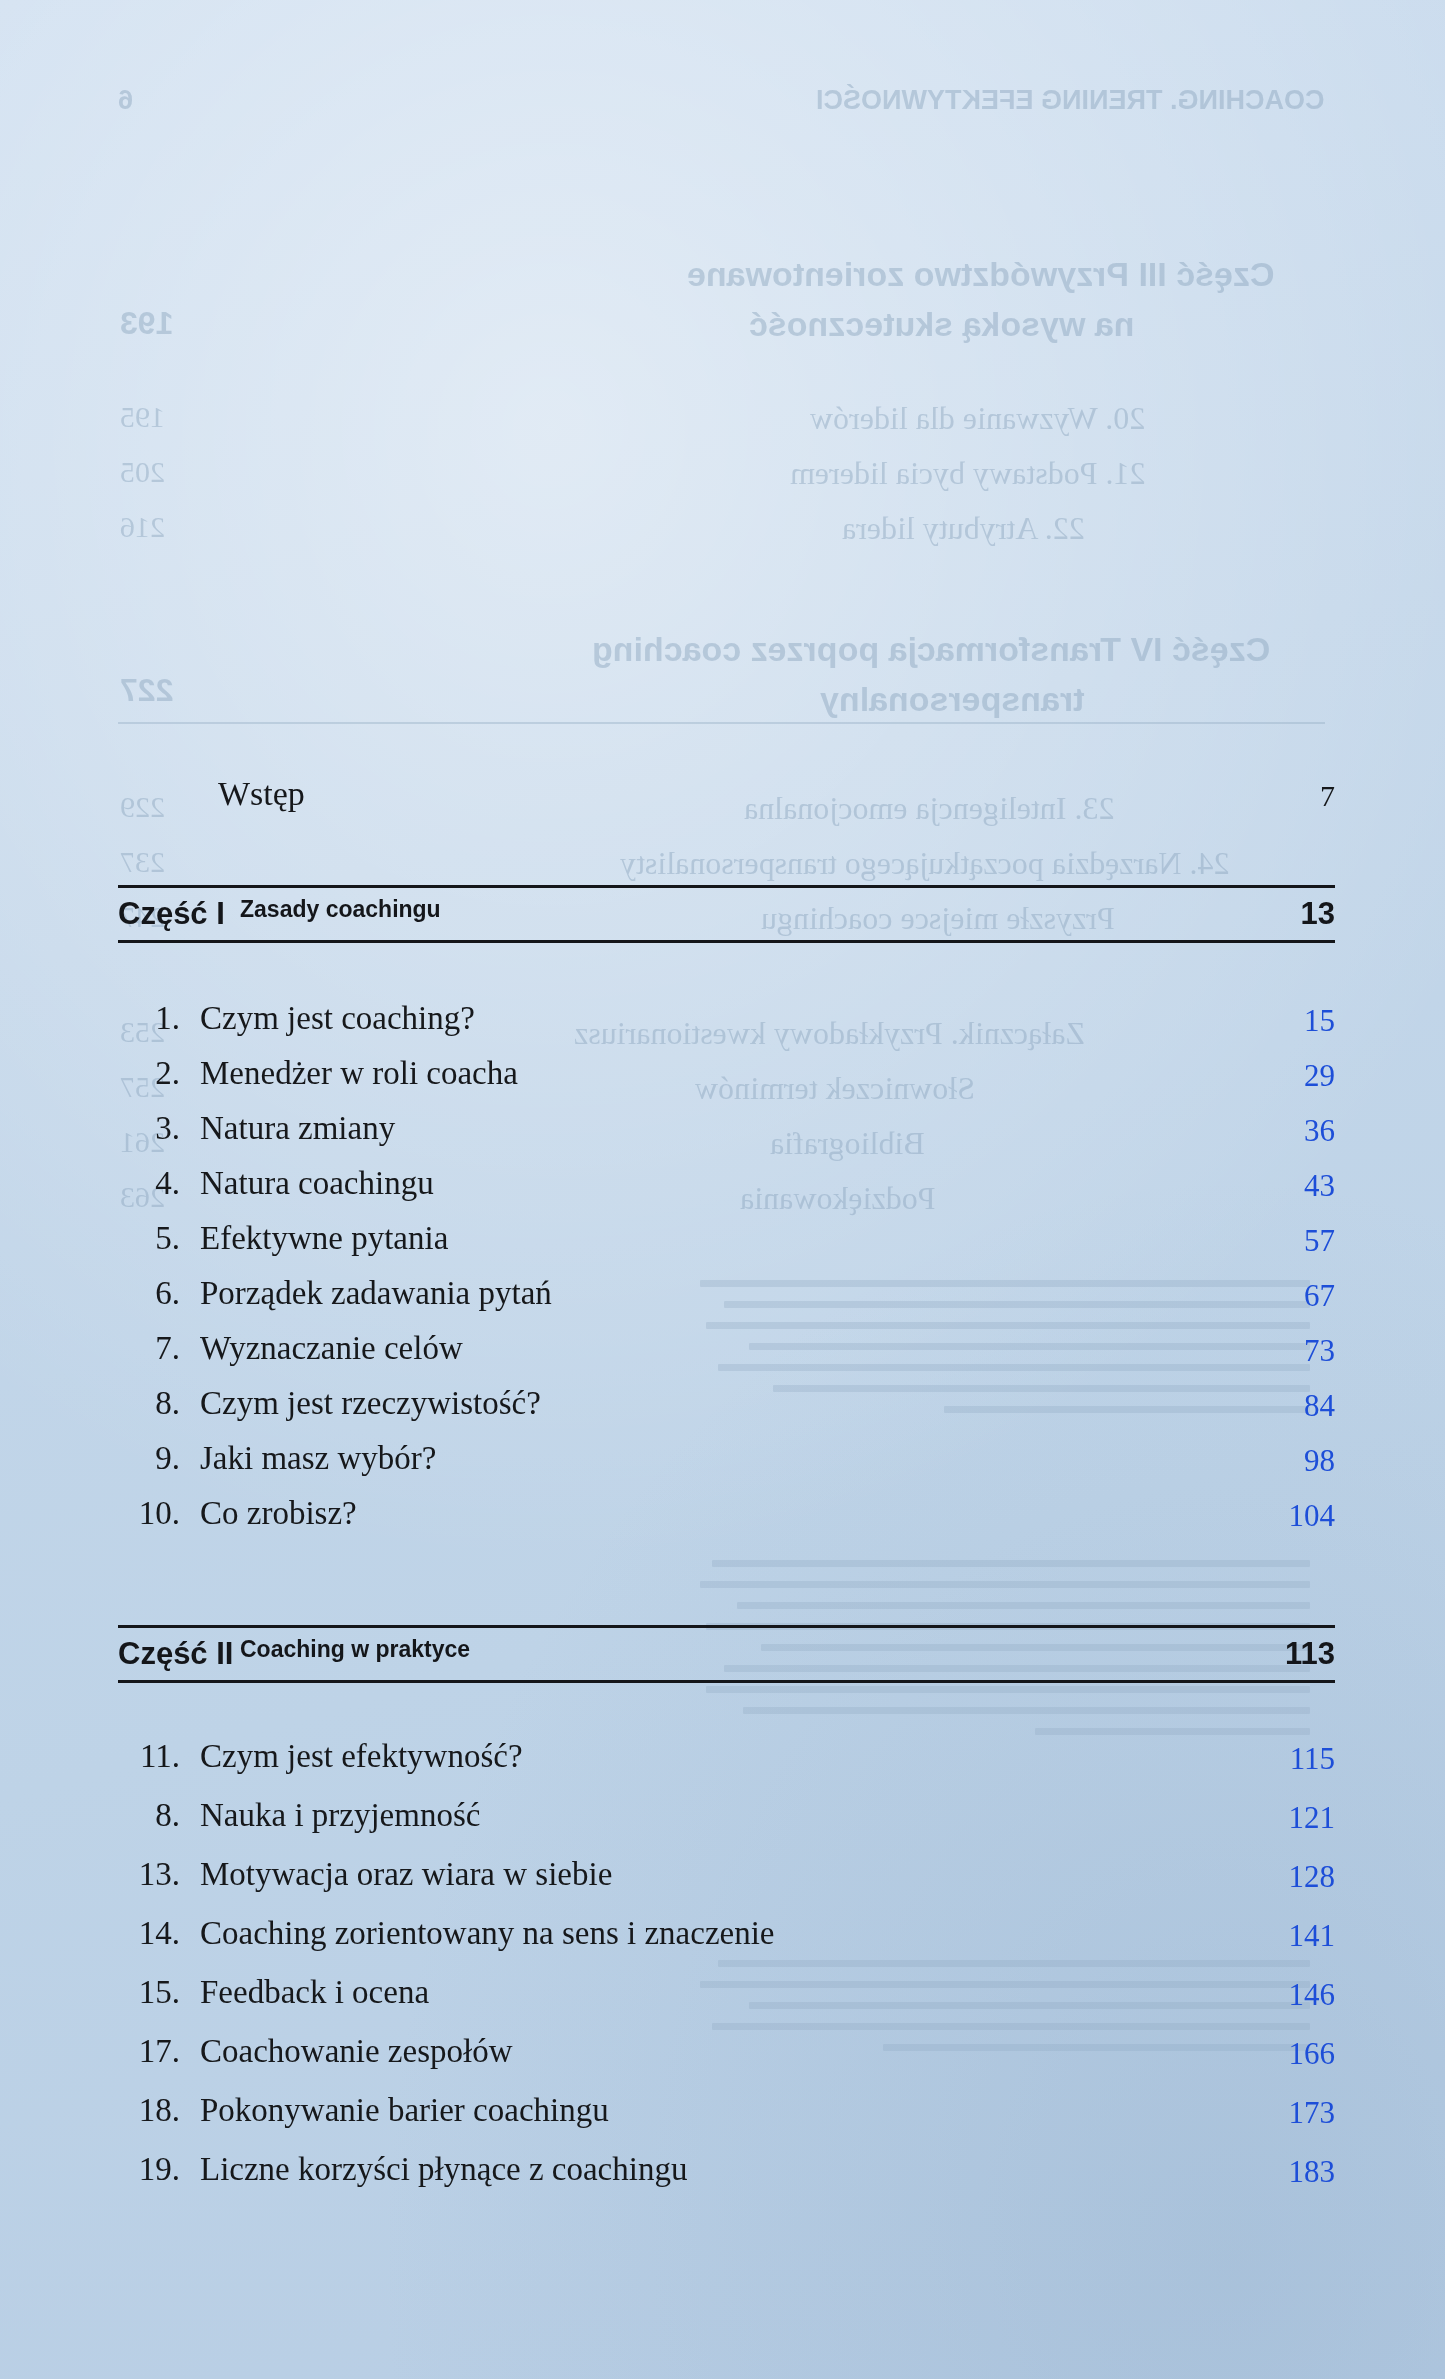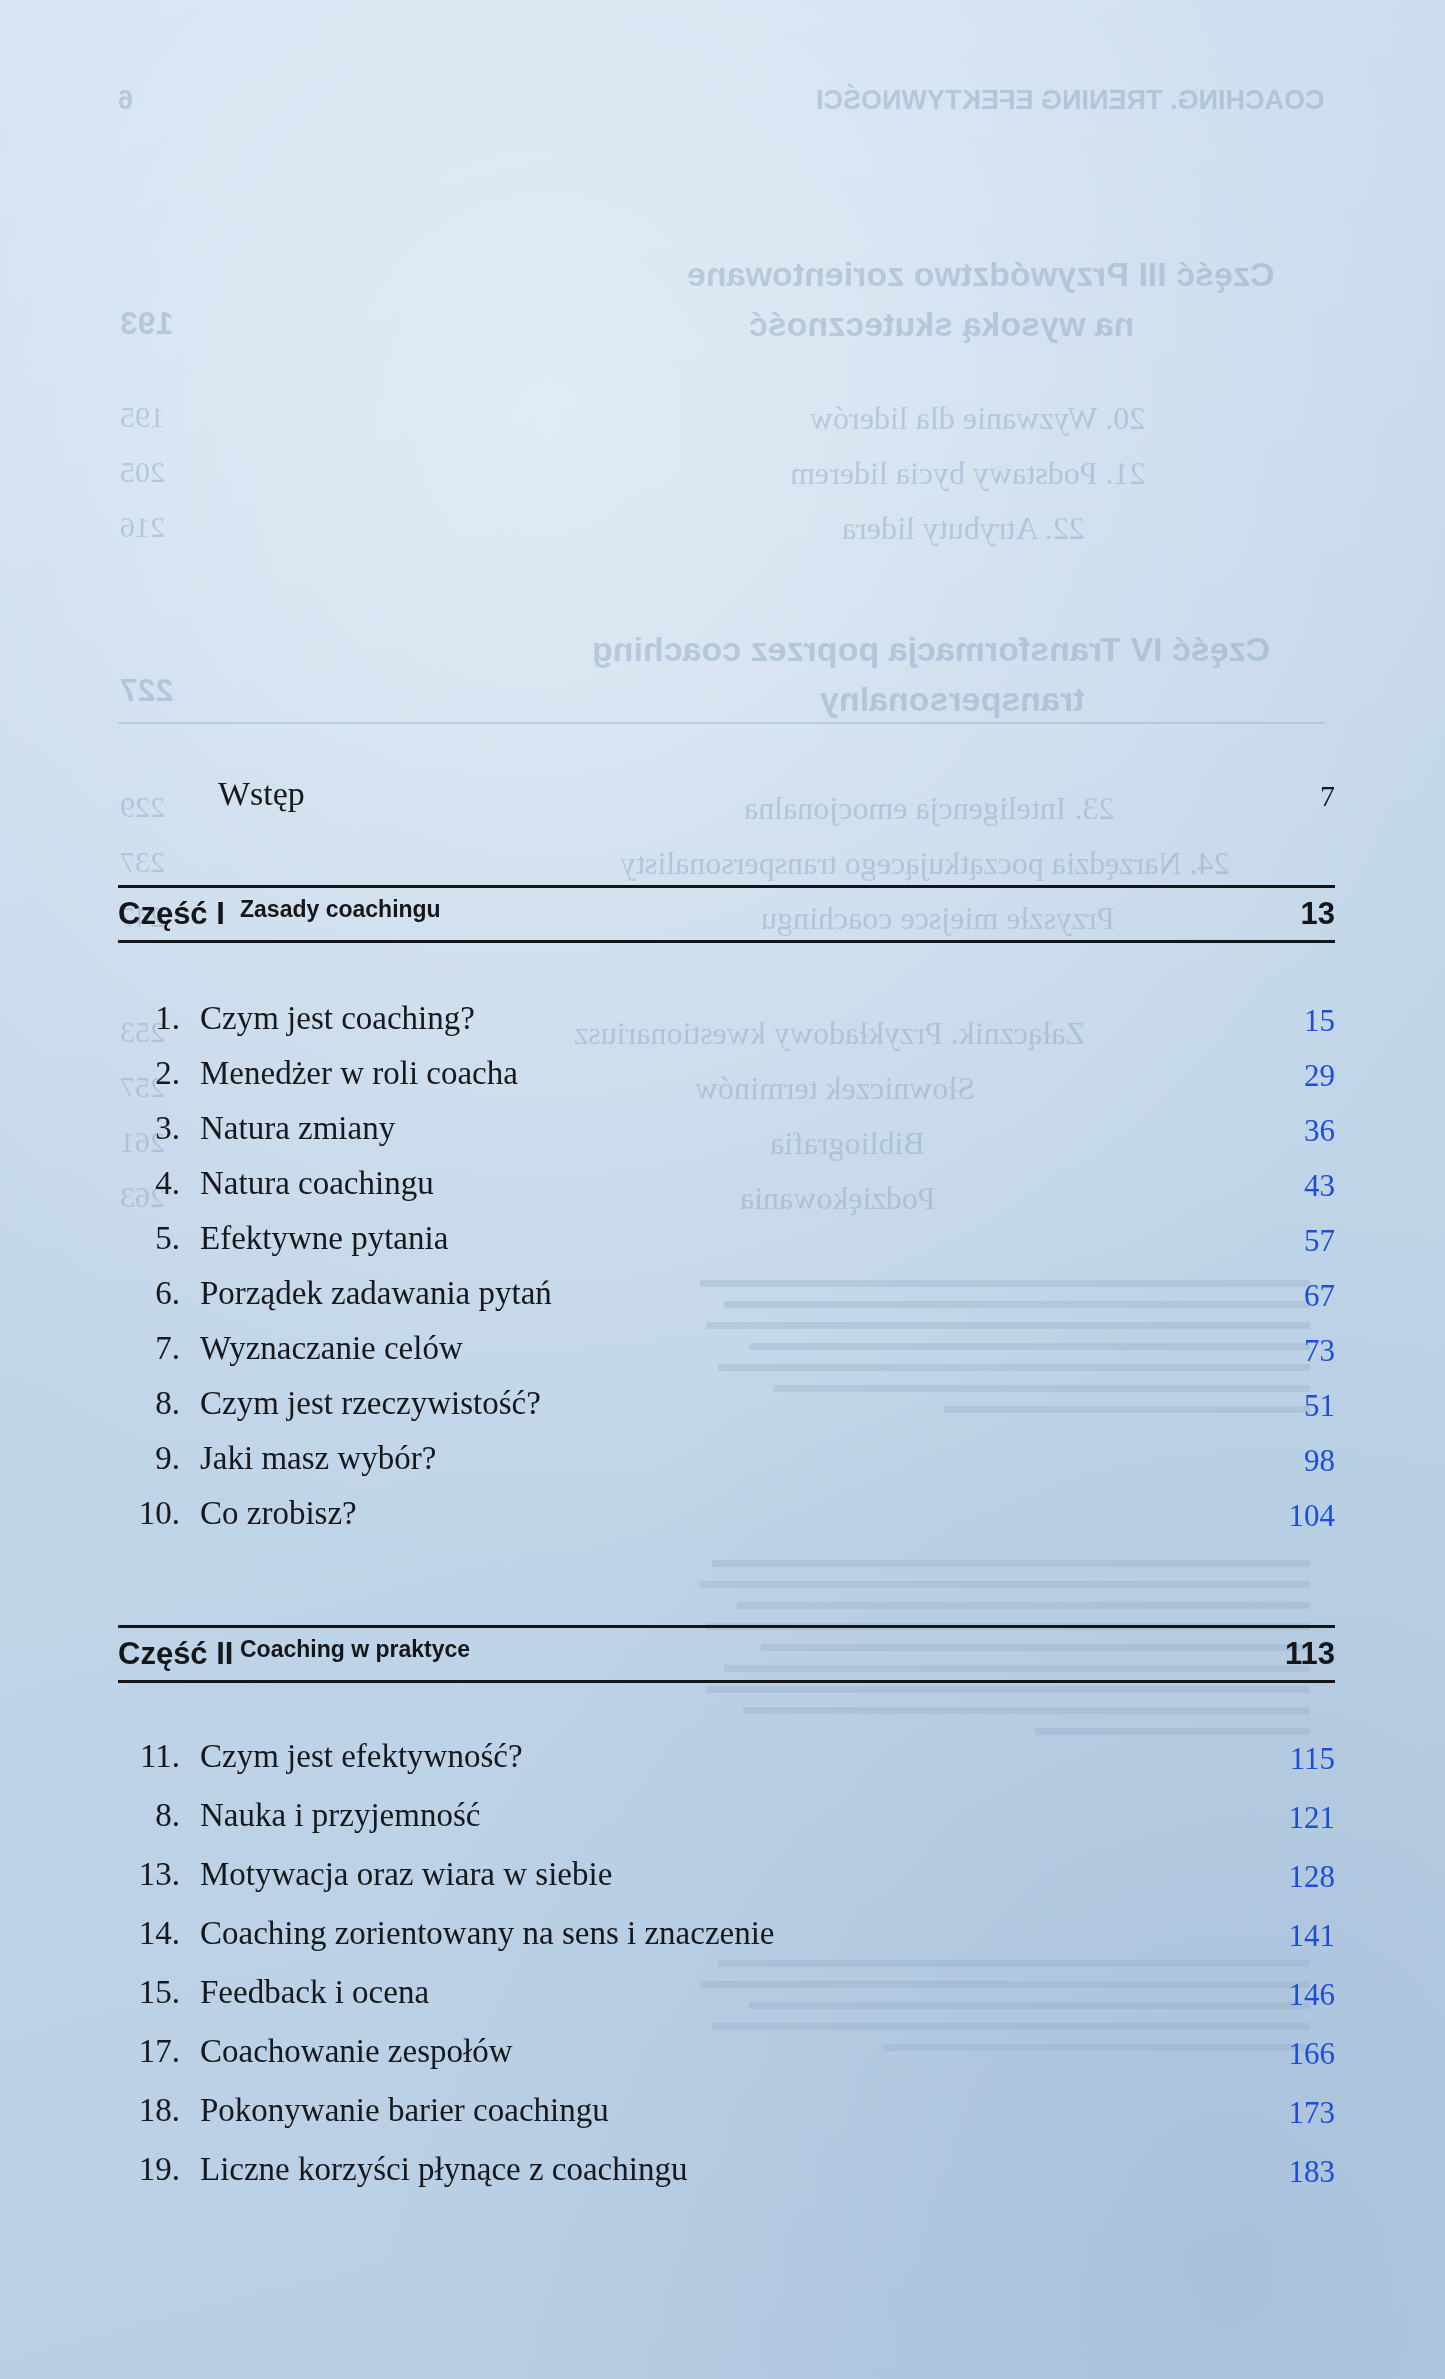--- a/index.html
+++ b/index.html
@@ -267,21 +267,21 @@
       <span class="pg">67</span>
     </div>
     <div class="entry">
       <span class="num">7.</span>
       <span class="ttl">Wyznaczanie celów</span>
       <span class="pg">73</span>
     </div>
     <div class="entry">
       <span class="num">8.</span>
       <span class="ttl">Czym jest rzeczywistość?</span>
-      <span class="pg">51</span>
+      <span class="pg">84</span>
     </div>
     <div class="entry">
       <span class="num">9.</span>
       <span class="ttl">Jaki masz wybór?</span>
       <span class="pg">98</span>
     </div>
     <div class="entry">
       <span class="num">10.</span>
       <span class="ttl">Co zrobisz?</span>
       <span class="pg">104</span>

